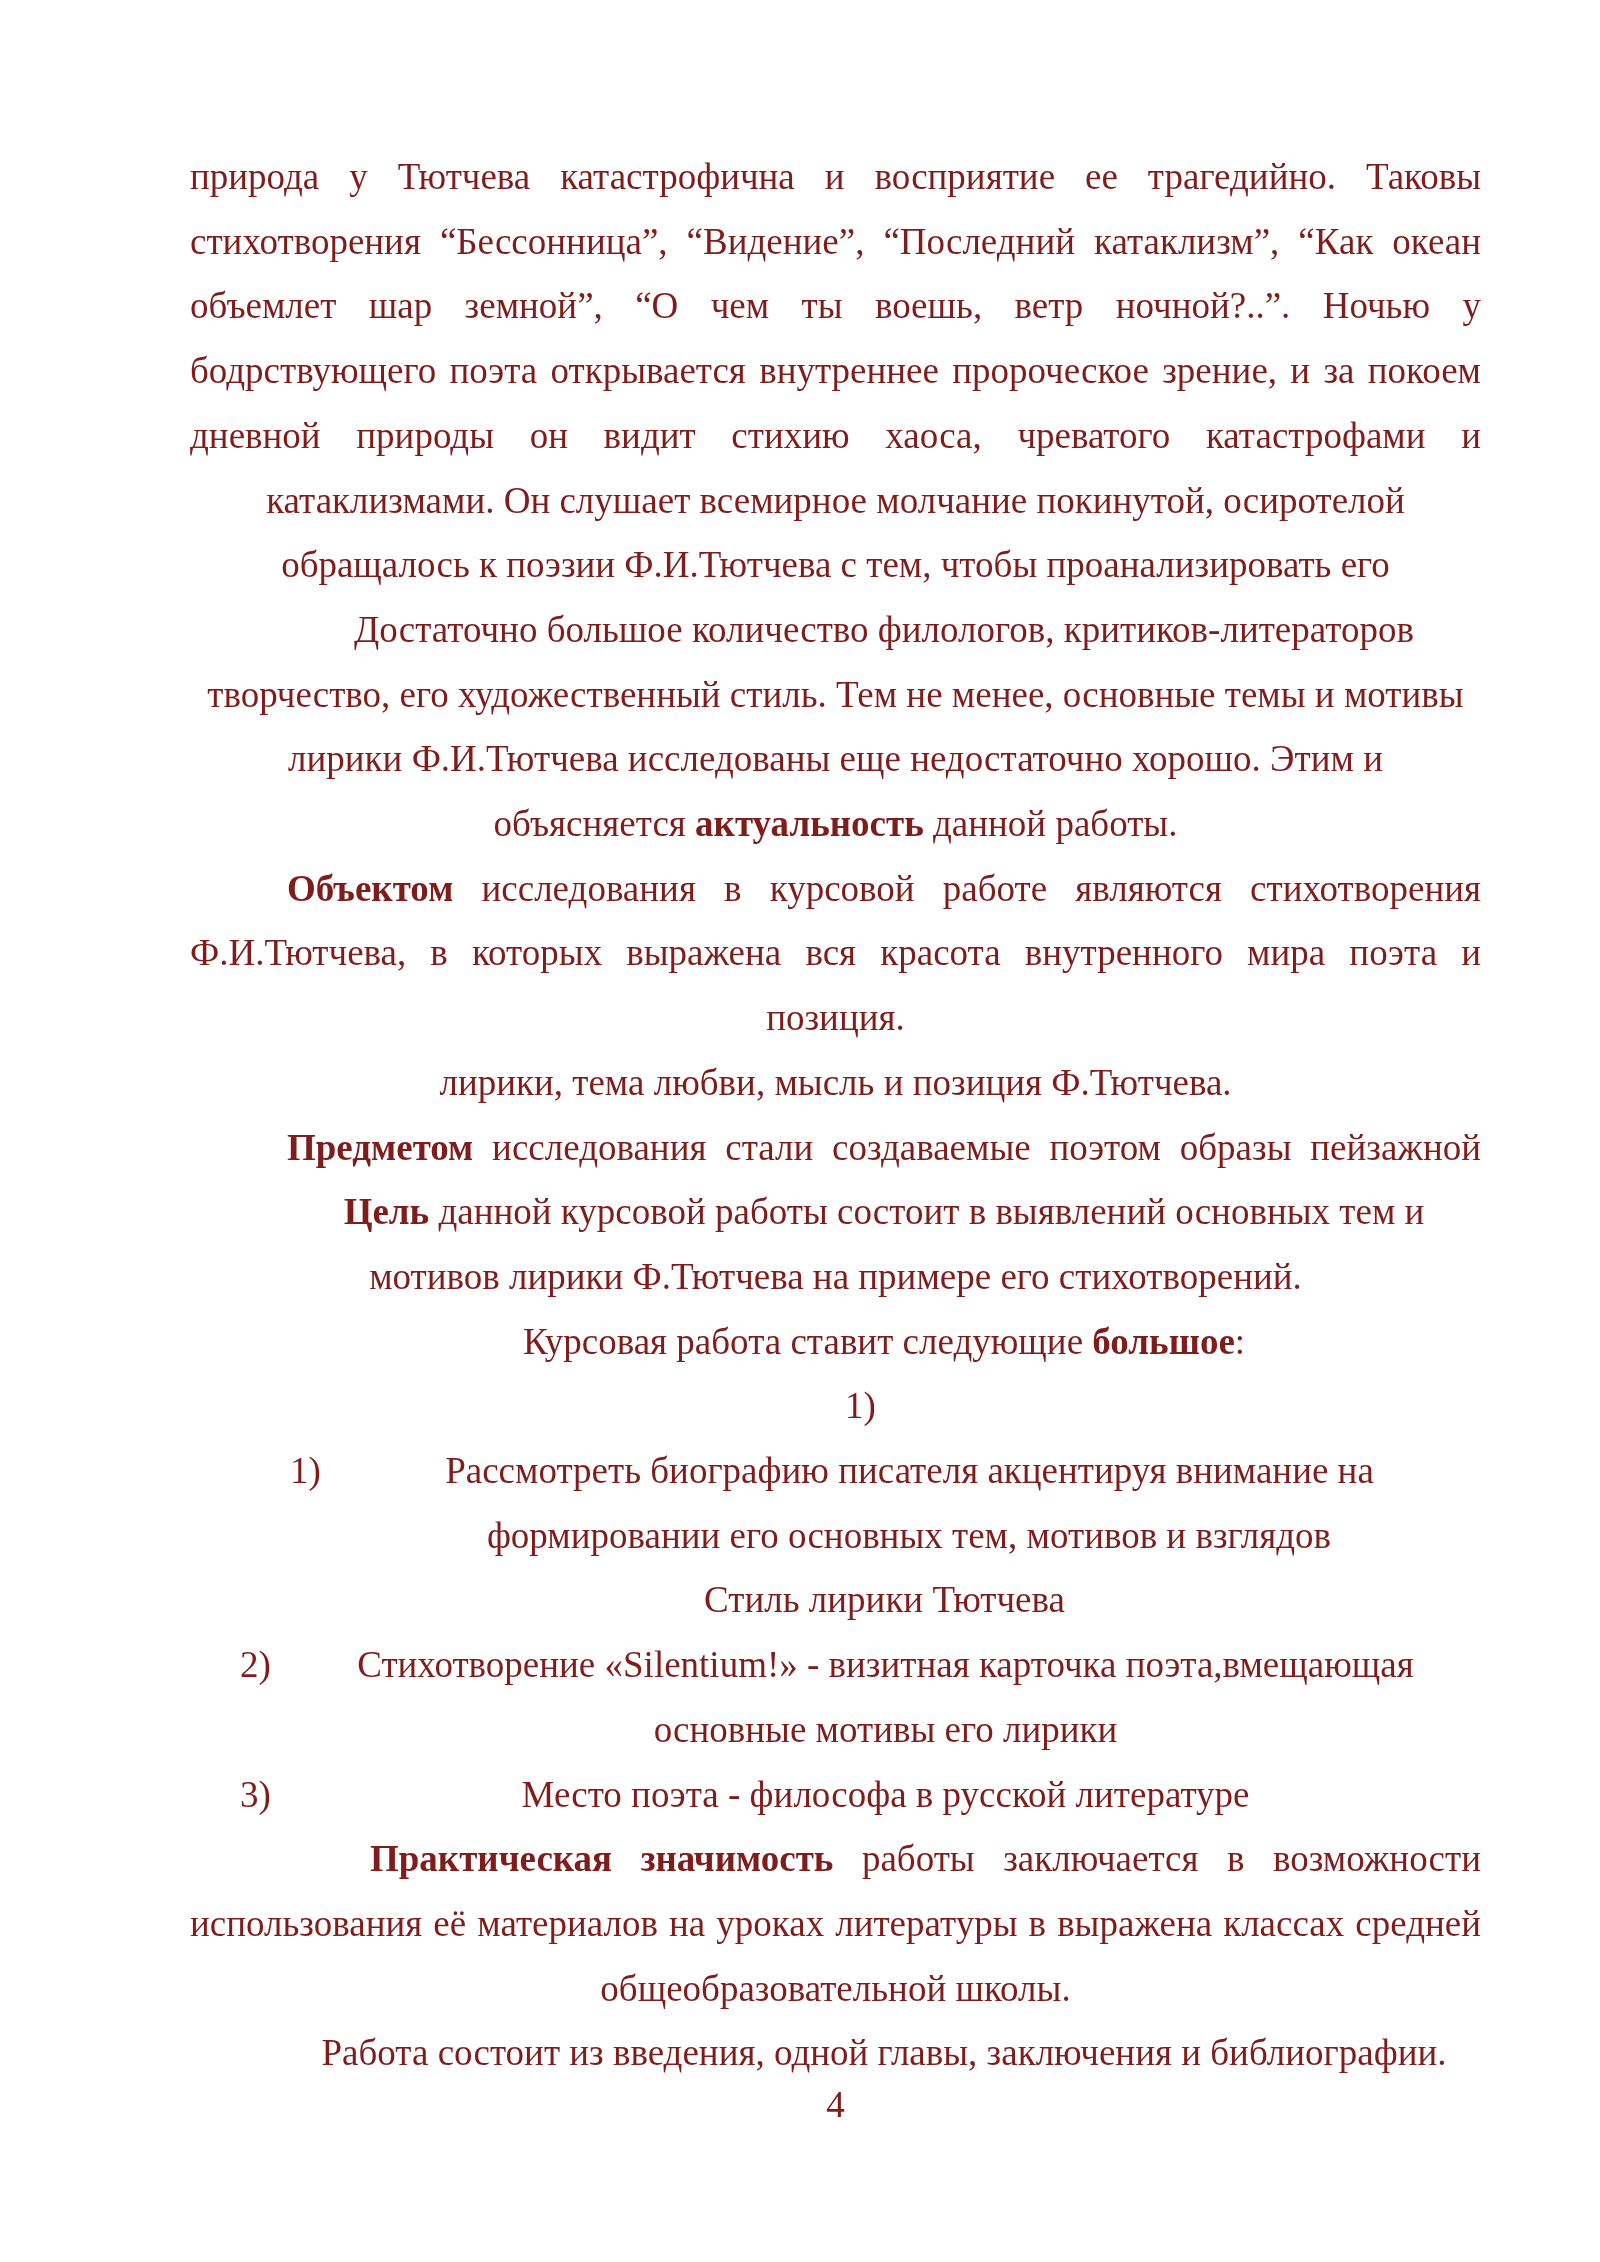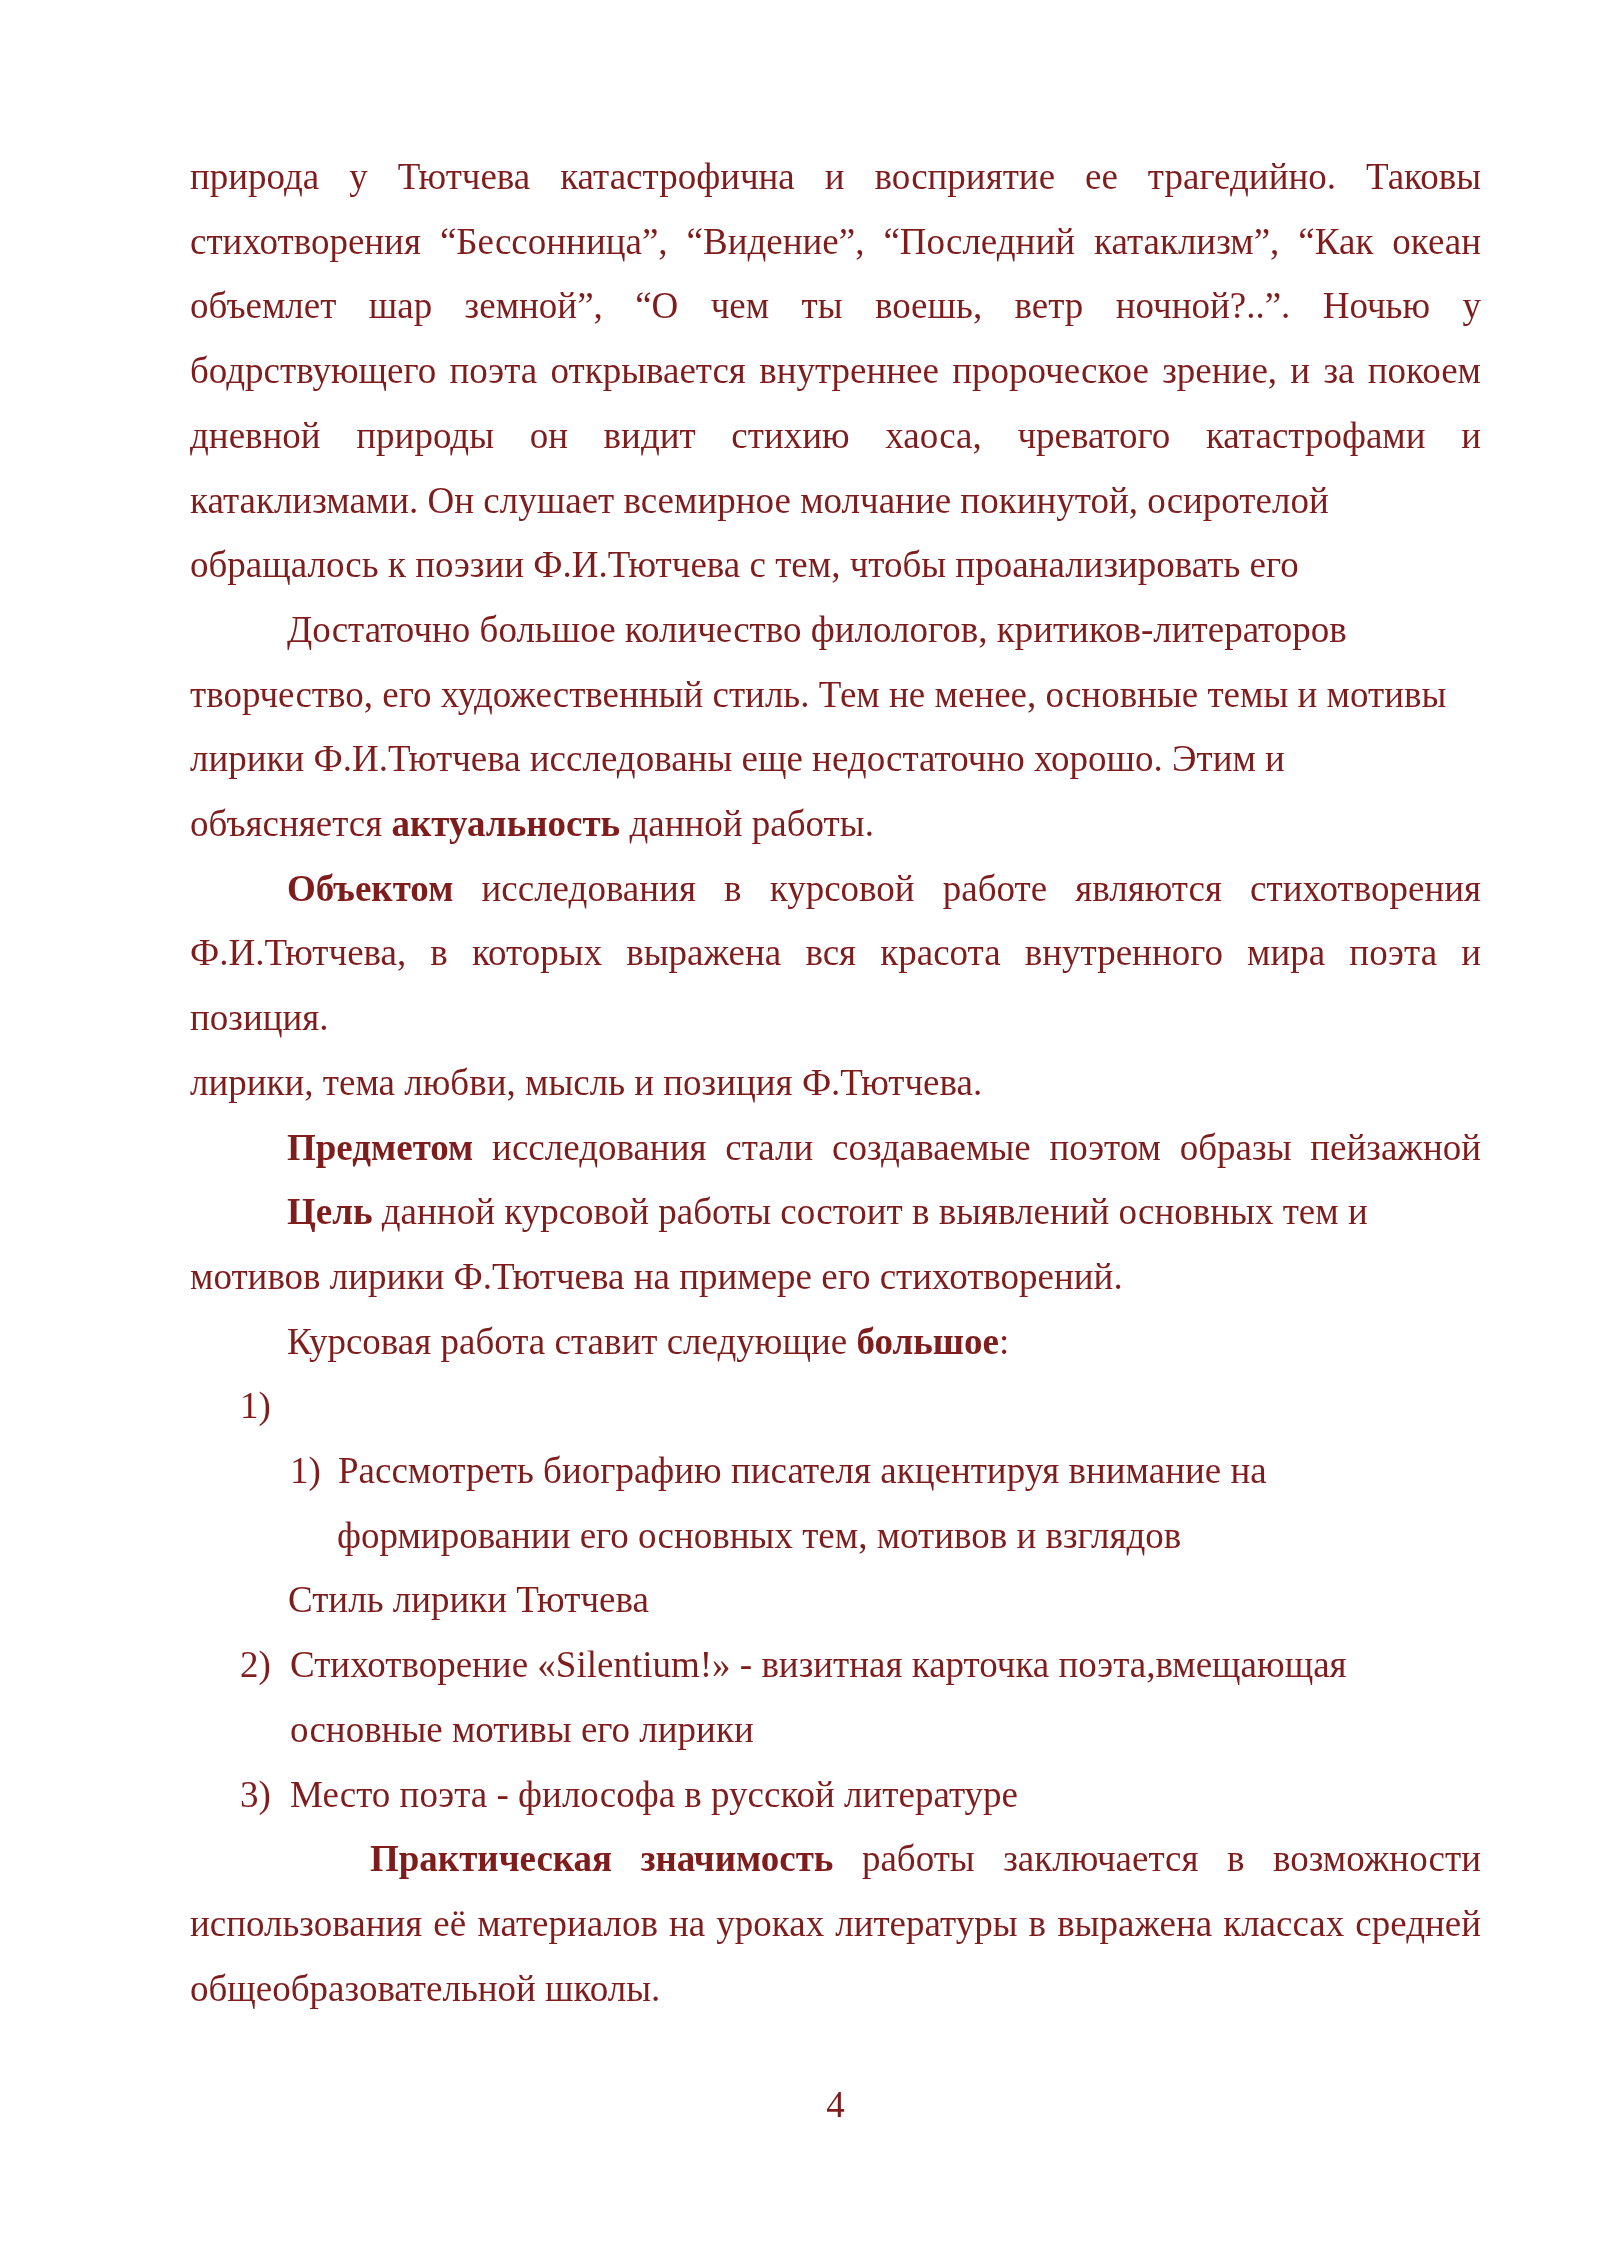--- a/index.html
+++ b/index.html
@@ -19,21 +19,21 @@
   .text-block {
     position: absolute;
     left: 190px;
     top: 145px;
     width: 1291px;
     font-size: 37px;
     line-height: 64.7px;
   }
   .line {
     position: relative;
-    text-align: left;
+    text-align: center;
   }
   .line.nw { white-space: nowrap; }
   .line.just {
     text-align: justify;
     text-align-last: justify;
     white-space: normal;
   }
   .line .b { font-weight: bold; }
   .marker {
     position: absolute;
@@ -77,15 +77,16 @@
       <div class="line nw" style="padding-left: 50px;"><span>1)</span></div>
       <div class="line nw" style="padding-left: 148px;"><span class="marker" style="left: 100px;">1)</span><span>Рассмотреть биографию писателя акцентируя внимание на</span></div>
       <div class="line nw" style="padding-left: 147px;"><span>формировании его основных тем, мотивов и взглядов</span></div>
       <div class="line nw" style="padding-left: 98px;"><span>Стиль лирики Тютчева</span></div>
       <div class="line nw" style="padding-left: 100px;"><span class="marker" style="left: 50px;">2)</span><span>Стихотворение «Silentium!» - визитная карточка поэта,вмещающая</span></div>
       <div class="line nw" style="padding-left: 100px;"><span>основные мотивы его лирики</span></div>
       <div class="line nw" style="padding-left: 100px;"><span class="marker" style="left: 50px;">3)</span><span>Место поэта - философа в русской литературе</span></div>
       <div class="line just" style="padding-left: 180px;"><span class="b">Практическая значимость</span><span> работы заключается в возможности</span></div>
       <div class="line just"><span>использования её материалов на уроках литературы в выражена классах средней</span></div>
       <div class="line nw"><span>общеобразовательной школы.</span></div>
+      <div class="line nw" style="padding-left: 97px;"><span>Работа состоит из введения, одной главы, заключения и библиографии.</span></div>
     </div>
   <div class="page-number">4</div>
 </div>
 
 </body></html>

